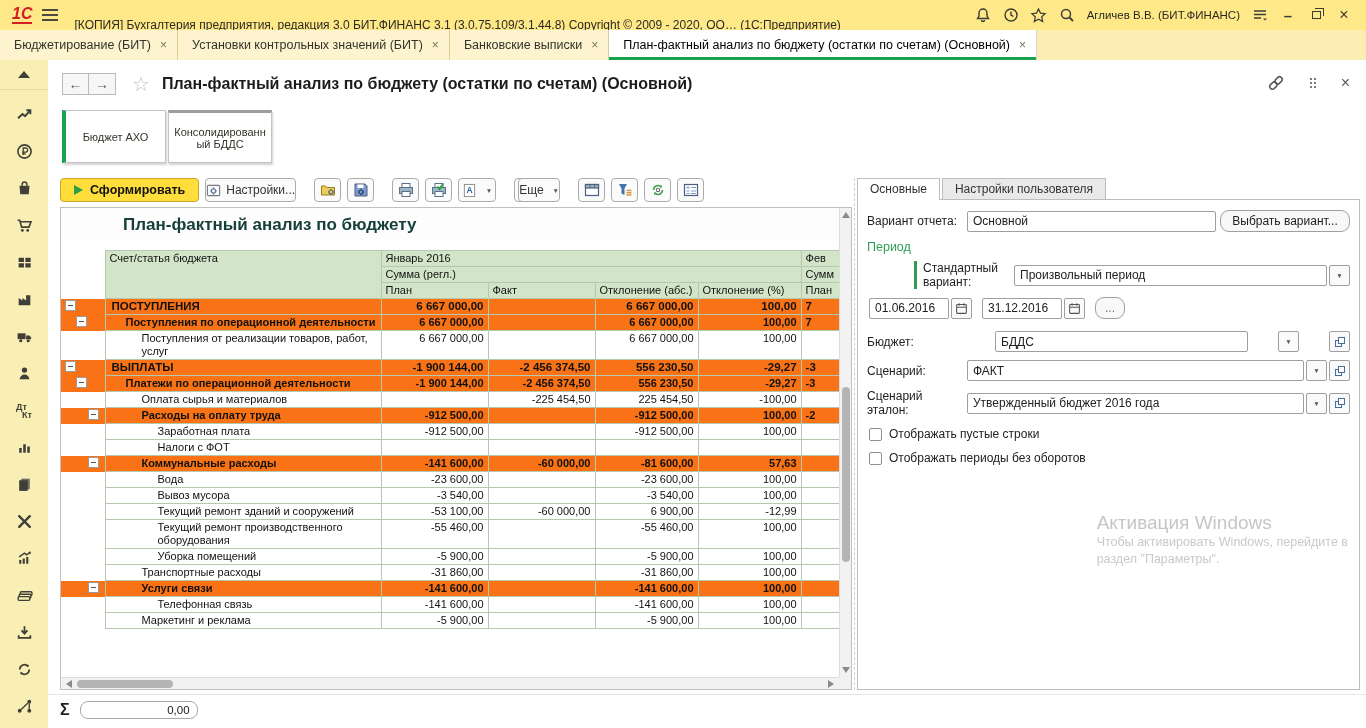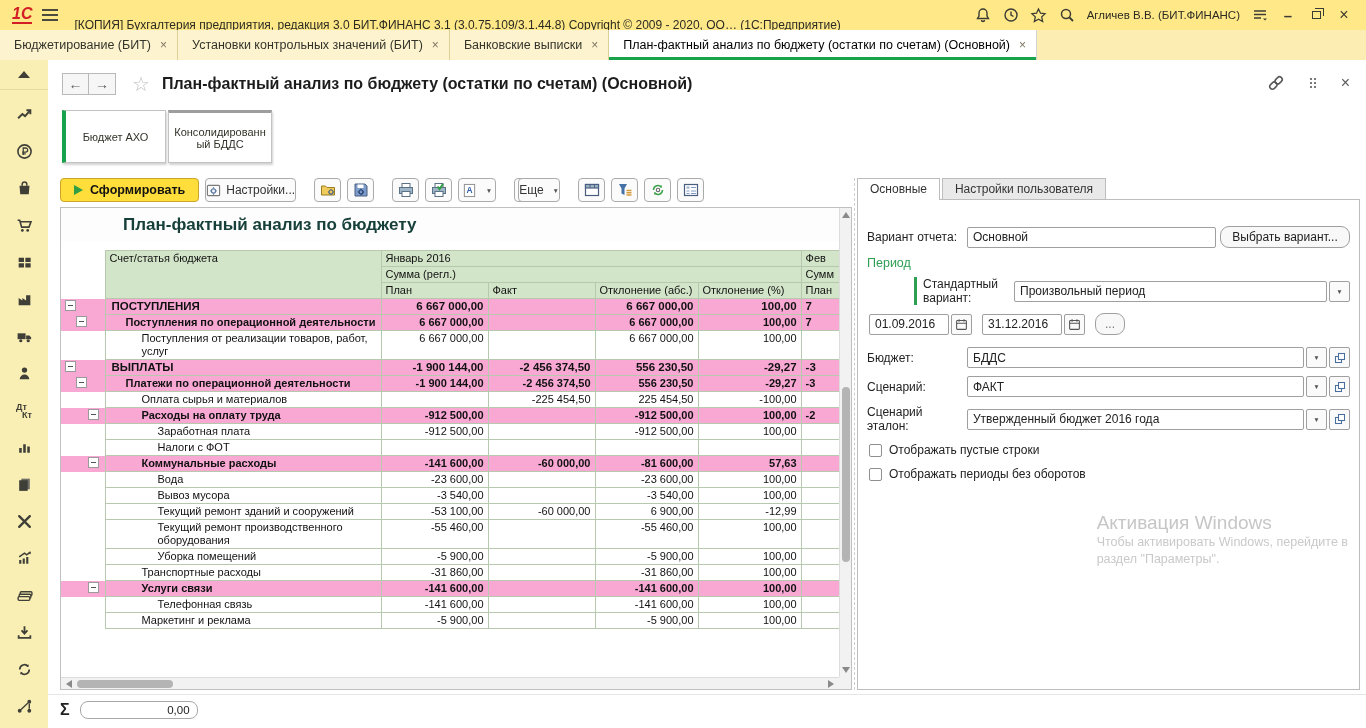--- a/index.html
+++ b/index.html
@@ -92,21 +92,21 @@
   .sheet-body { flex:1; display:flex; overflow:hidden; }
   .grid-area { width:780px; overflow:hidden; }
   .sheet-title { font-size:17px; font-weight:bold; color:#17403b; padding:7px 6px 6px 62px;
                  background:#fdfdfd; white-space:nowrap; }
   .sheet-sp { height:9px; }
   table.rep { border-collapse:collapse; table-layout:fixed; width:780px; font-size:11px; color:#111; }
   table.rep td { border:1px solid #b6c8ae; padding:1px 4px; line-height:13px;
                  overflow:hidden; vertical-align:top; background:#fff; }
   table.rep td.tree { border:none; border-right:1px solid #b6c8ae; background:#fff; padding:1px 2px; }
   table.rep td.hdr { background:#d3e5c9; }
-  table.rep tr.grp td { background:#f9a8d4; font-weight:bold; }
+  table.rep tr.grp td { background:#f97316; font-weight:bold; }
   table.rep tr.lvl1 td { font-size:11.5px; }
   td.num { text-align:right; white-space:nowrap; }
   td.nxt { text-align:left; white-space:nowrap; padding-left:4px; }
   .p1 { padding-left:6px !important; } .p2 { padding-left:20px !important; }
   .p3 { padding-left:36px !important; } .p4 { padding-left:52px !important; }
   .mbox { display:inline-block; width:11px; height:11px; border:1px solid #9a9a9a;
           background:#fff; position:relative; vertical-align:top; }
   .mbox::after { content:""; position:absolute; left:2px; right:2px; top:4px; height:1px; background:#555; }
   .ml1 { margin-left:2px; } .ml2 { margin-left:13px; } .ml3 { margin-left:25px; }
 
@@ -129,21 +129,21 @@
   .hs-thumb { width:96px; height:8px; background:#b4b4b4; border-radius:4px; }
   .corner { width:12px; height:12px; background:#f2f2f2; }
 
   
   .panel { position:absolute; left:809px; top:118px; width:503px; height:512px; }
   .ptabs { display:flex; height:22px; }
   .ptab { font-size:12px; padding:3px 12px 0; border:1px solid #bdbdbd; border-bottom:none;
           background:#e9e9e9; color:#333; margin-right:2px; }
   .ptab.active { background:#fff; position:relative; z-index:2; }
   .pbox { position:absolute; left:0; top:21px; right:0; bottom:0; border:1px solid #bdbdbd;
-          background:#fff; padding:26px 9px; font-size:12px; color:#222; }
+          background:#fff; padding:10px 9px; font-size:12px; color:#222; }
   .prow { display:flex; align-items:center; margin-bottom:8px; }
   .plabel { width:100px; flex:0 0 auto; color:#222; }
   .pinput { height:21px; border:1px solid #9f9f9f; border-radius:2px; padding:2px 5px;
             font-size:12px; display:flex; align-items:center; background:#fff; }
   .grow { flex:1; }
   .pbtn { height:22px; border:1px solid #9f9f9f; border-radius:9px; background:#f8f8f8;
           font-size:12px; display:flex; align-items:center; justify-content:center; padding:0 10px; }
   .sq { width:21px; height:21px; flex:0 0 auto; border:1px solid #9f9f9f; border-radius:2px;
         background:#fafafa; display:flex; align-items:center; justify-content:center; margin-left:2px; }
   .sq::before { content:""; }
@@ -726,40 +726,40 @@
 
       <div class="sect">Период</div>
 
       <div class="prow">
         <span class="plabel greenbar" style="width:100px;">Стандартный вариант:</span>
         <span class="pinput grow">Произвольный период</span>
         <span class="sq ddg"></span>
       </div>
 
       <div class="prow" style="margin-left:2px;">
-        <span class="pinput" style="width:80px;">01.09.2016</span>
+        <span class="pinput" style="width:80px;">01.06.2016</span>
         <span class="sq">
             <svg width="13" height="13" viewBox="0 0 16 16">
               <rect x="2" y="3" width="12" height="11" rx="1" fill="none" stroke="#555" stroke-width="1.3"></rect>
               <path d="M2 6.5h12M5 1.5v3M11 1.5v3" stroke="#555" stroke-width="1.3"></path>
             </svg>
           </span>
         <span style="width:10px;"></span>
         <span class="pinput" style="width:80px;">31.12.2016</span>
         <span class="sq">
             <svg width="13" height="13" viewBox="0 0 16 16">
               <rect x="2" y="3" width="12" height="11" rx="1" fill="none" stroke="#555" stroke-width="1.3"></rect>
               <path d="M2 6.5h12M5 1.5v3M11 1.5v3" stroke="#555" stroke-width="1.3"></path>
             </svg>
           </span>
         <span style="width:10px;"></span>
         <span class="pbtn" style="width:30px;color:#777;">...</span>
       </div>
 
-      <div class="prow" style="margin-top:12px;">
+      <div class="prow" style="margin-top:12px;gap:28px;">
         <span class="plabel">Бюджет:</span>
         <span class="pinput grow">БДДС</span>
         <span class="sq ddg"></span>
         <span class="sq">
             <svg width="12" height="12" viewBox="0 0 16 16">
               <rect x="2" y="6" width="8" height="8" fill="none" stroke="#4a6f9e" stroke-width="1.4"></rect>
               <rect x="6" y="2" width="8" height="8" fill="#fff" stroke="#4a6f9e" stroke-width="1.4"></rect>
             </svg>
           </span>
       </div>

